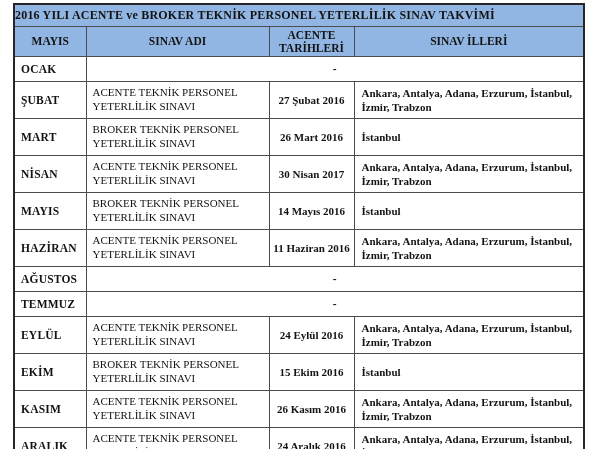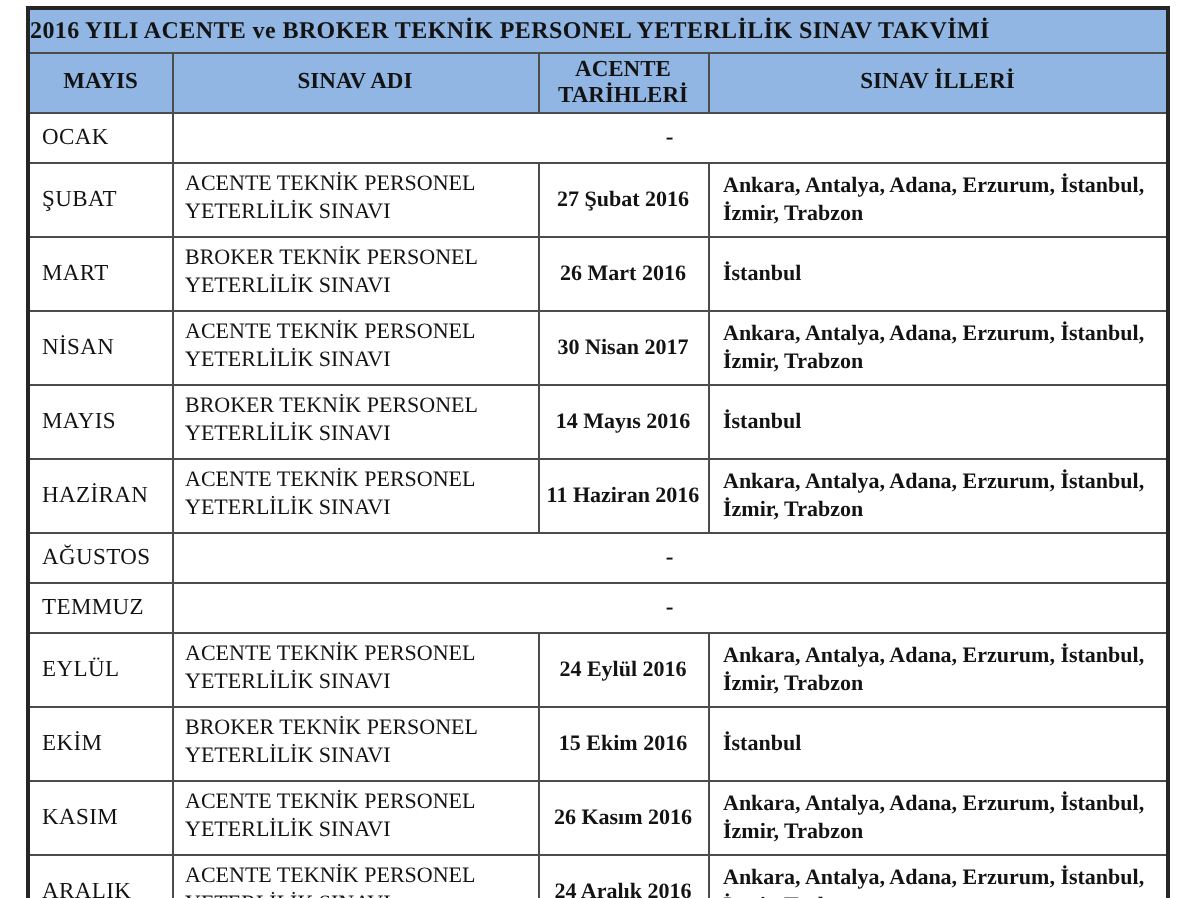--- a/index.html
+++ b/index.html
@@ -38,21 +38,21 @@
   }
   th.colhead{
     background:var(--header-bg);
     font-weight:bold;font-size:11.5px;
     text-align:center;vertical-align:middle;
     height:27px;line-height:1.12;padding:1px 2px;
   }
   tr.single td{height:24px;}
   tr.double td{height:32px;}
   td.month{
-    font-weight:normal;font-size:11.5px;letter-spacing:0.2px;
+    font-weight:bold;font-size:11.5px;letter-spacing:0.2px;
     padding-left:6px;vertical-align:middle;
   }
   td.exam{
     font-size:11px;line-height:1.25;
     padding:2px 4px 2px:6px;padding-left:6px;vertical-align:middle;
   }
   td.date{
     font-weight:bold;font-size:11px;
     text-align:center;vertical-align:middle;padding:0 2px;
   }

